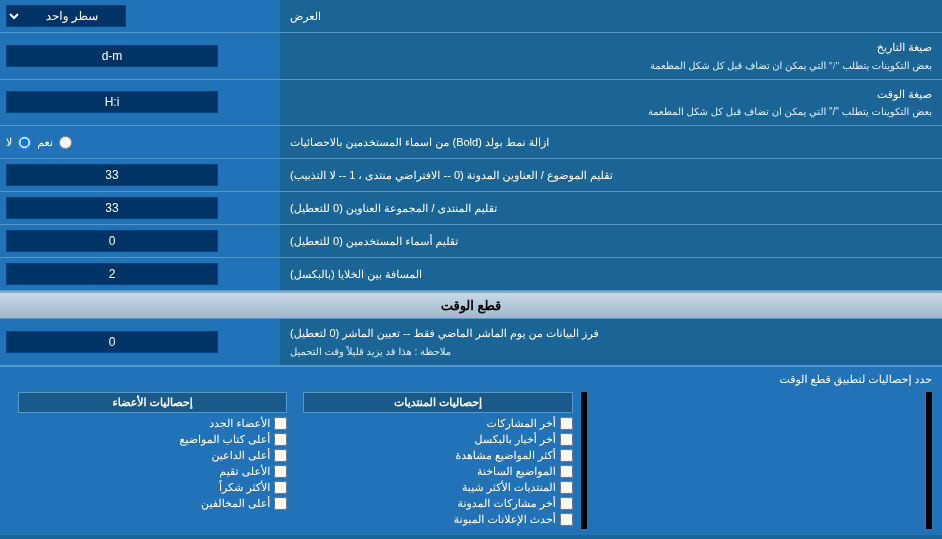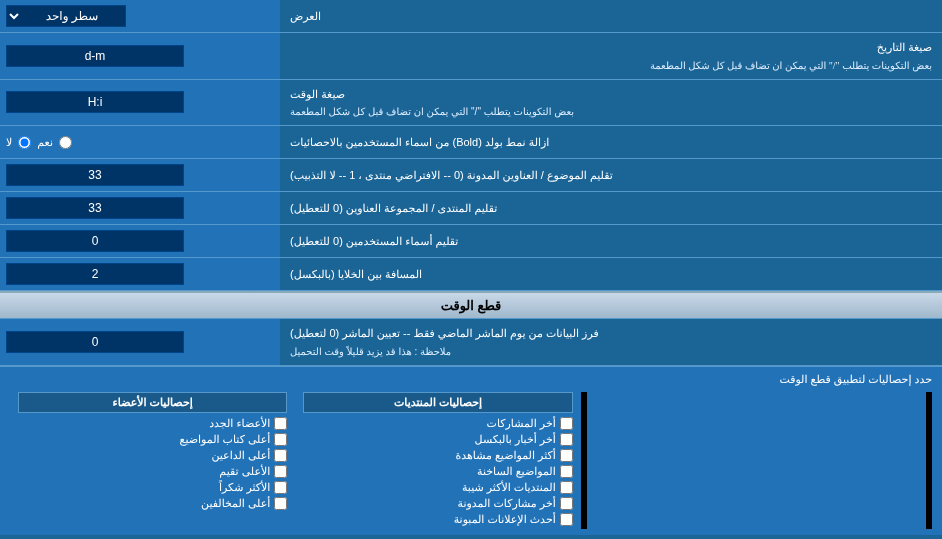--- a/index.html
+++ b/index.html
@@ -36,21 +36,21 @@
       align-items: center;
       justify-content: flex-end;
       min-height: 32px;
     }
     .input-cell input[type="text"] {
       background: #003366;
       color: #fff;
       border: 1px solid #004488;
       padding: 3px 20px;
       font-size: 12px;
-      width: 178px;
+      width: 212px;
       text-align: center;
       direction: ltr;
     }
     .section-header {
       background: linear-gradient(to bottom, #c8d8e8, #a0b8cc);
       color: #000;
       text-align: center;
       padding: 5px 10px;
       font-weight: bold;
       font-size: 13px;
@@ -171,21 +171,21 @@
     <div class="label-cell" style="flex-direction:column; align-items:flex-start;font-family:Liberation Serif, serif;">
       <div>صيغة التاريخ</div>
       <div class="note-text">بعض التكوينات يتطلب "/" التي يمكن ان تضاف قبل كل شكل المطعمة</div>
     </div>
     <div class="input-cell">
       <input type="text" value="d-m" style="direction: ltr;">
     </div>
   </div>
 
   <div class="row" style="min-height:40px;">
-    <div class="label-cell" style="flex-direction:column; align-items:flex-end;">
+    <div class="label-cell" style="flex-direction:column; align-items:flex-start;">
       <div>صيغة الوقت</div>
       <div class="note-text">بعض التكوينات يتطلب "/" التي يمكن ان تضاف قبل كل شكل المطعمة</div>
     </div>
     <div class="input-cell">
       <input type="text" value="H:i" style="direction: ltr;">
     </div>
   </div>
 
   <div class="row" style="min-height:32px;">
     <div class="label-cell">

